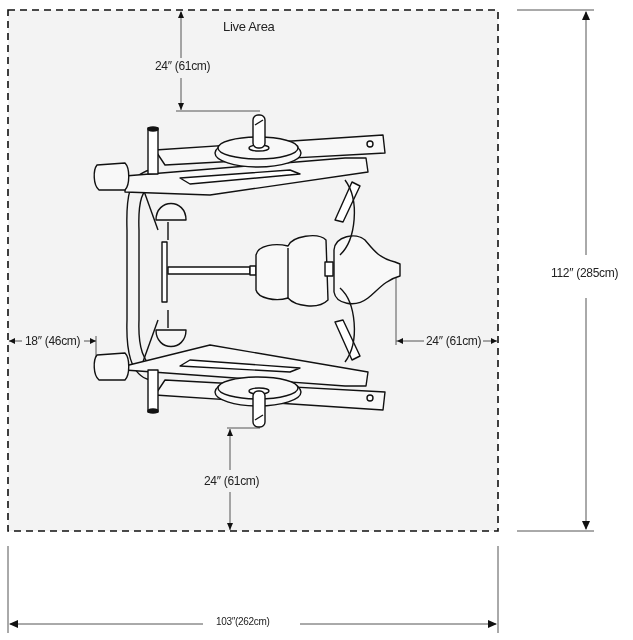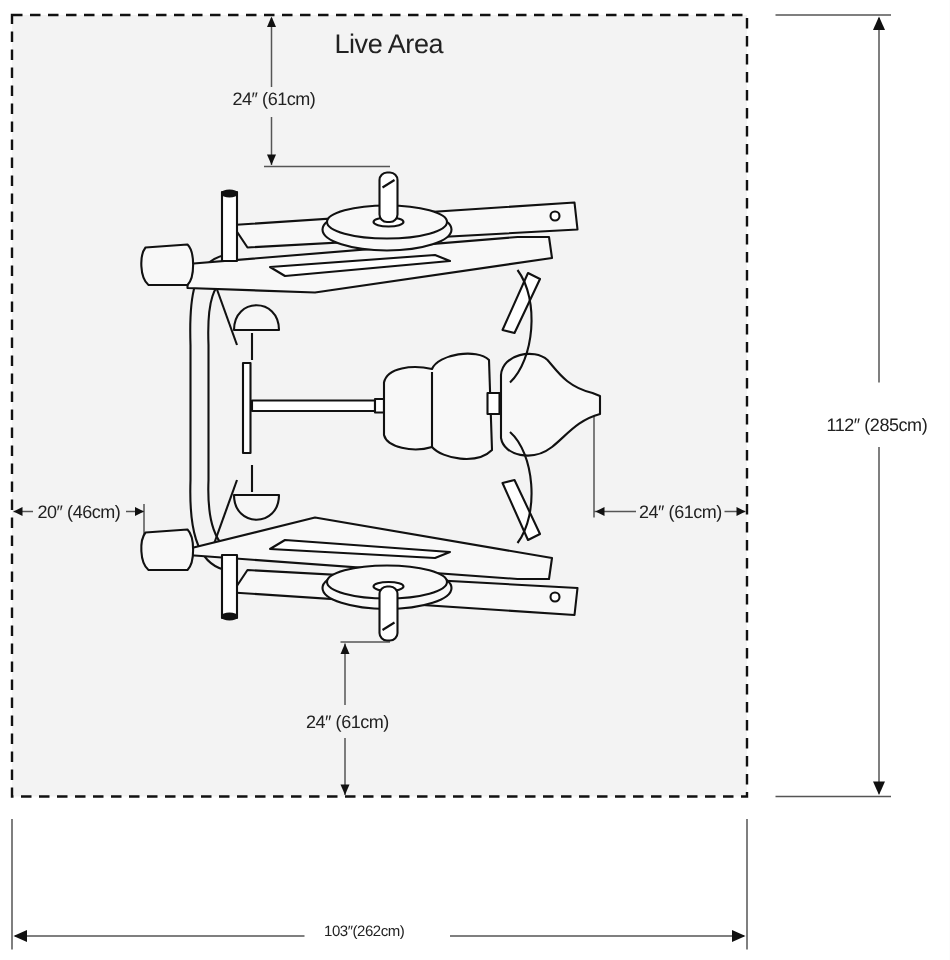--- a/index.html
+++ b/index.html
@@ -3,21 +3,21 @@
   <meta charset="utf-8">
   <style>
     html, body { margin: 0; padding: 0; background: #ffffff; }
     body { width: 633px; height: 640px; position: relative; overflow: hidden;
            font-family: "Liberation Sans", "DejaVu Sans", sans-serif; }
     #diagram { position: absolute; left: 0; top: 0; width: 633px; height: 640px; }
     .lbl { position: absolute; font-size: 12px; color: #222; white-space: nowrap;
            font-family: "Liberation Sans", sans-serif; letter-spacing: -0.3px; background: transparent; }
     .lbl.bg { background: #f3f3f3; padding: 0 2px; text-align: right; }
     .lbl.wbg { background: #ffffff; padding: 0 3px; }
-    .title { font-size: 18px; }
+    .title { font-size: 13px; }
   </style>
 </head>
 <body>
 
 <svg id="diagram" viewBox="0 0 633 640" xmlns="http://www.w3.org/2000/svg">
 
   <rect x="8" y="10" width="490" height="521" fill="#f3f3f3" stroke="#111" stroke-width="1.6" stroke-dasharray="7,5"></rect>
 
   <g stroke="#555" stroke-width="1">
     <line x1="517" y1="10" x2="594" y2="10"></line>
@@ -127,17 +127,17 @@
     <ellipse cx="258" cy="392" rx="43" ry="14" fill="#f8f8f8"></ellipse>
     <ellipse cx="258" cy="388" rx="40" ry="11" fill="#f8f8f8"></ellipse>
     <ellipse cx="259" cy="391" rx="10" ry="3" fill="#fff"></ellipse>
     <rect x="253" y="391" width="12" height="36" rx="5" fill="#fff"></rect>
     <line x1="255" y1="420" x2="263" y2="415"></line>
   </g>
 </svg>
 
 <div class="lbl title" style="left:223px; top:19px;">Live Area</div>
 <div class="lbl bg" style="left:153px; top:59px;">24″ (61cm)</div>
-<div class="lbl bg" style="left:23px; top:334px;">20″ (46cm)</div>
+<div class="lbl bg" style="left:23px; top:334px;">18″ (46cm)</div>
 <div class="lbl bg" style="left:424px; top:334px;">24″ (61cm)</div>
 <div class="lbl bg" style="left:202px; top:474px;">24″ (61cm)</div>
-<div class="lbl wbg" style="left:548px; top:276px;">112″ (285cm)</div>
+<div class="lbl wbg" style="left:548px; top:266px;">112″ (285cm)</div>
 <div class="lbl wbg" style="left:213px; top:616px; font-size:10px;">103″(262cm)</div>
 
 </body></html>

